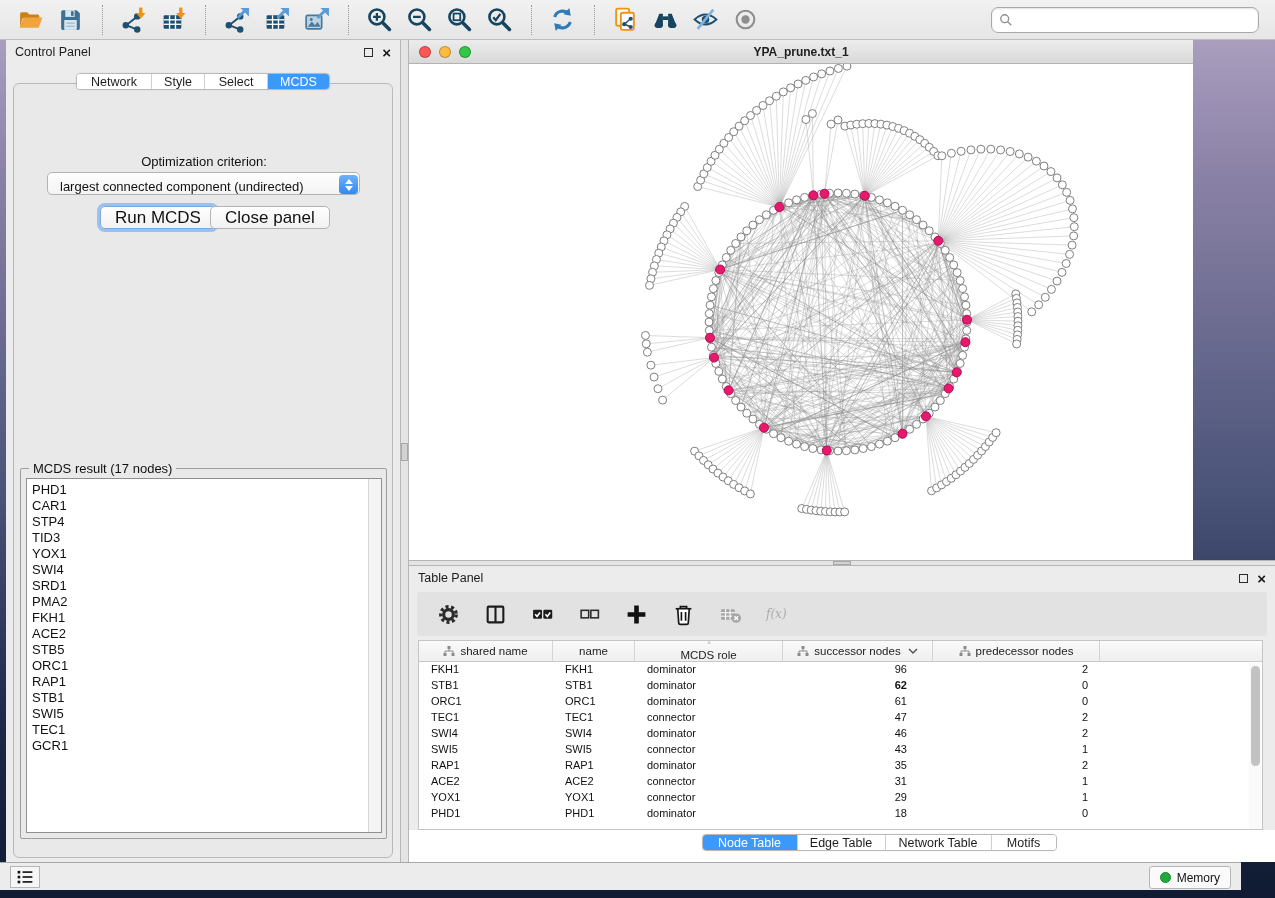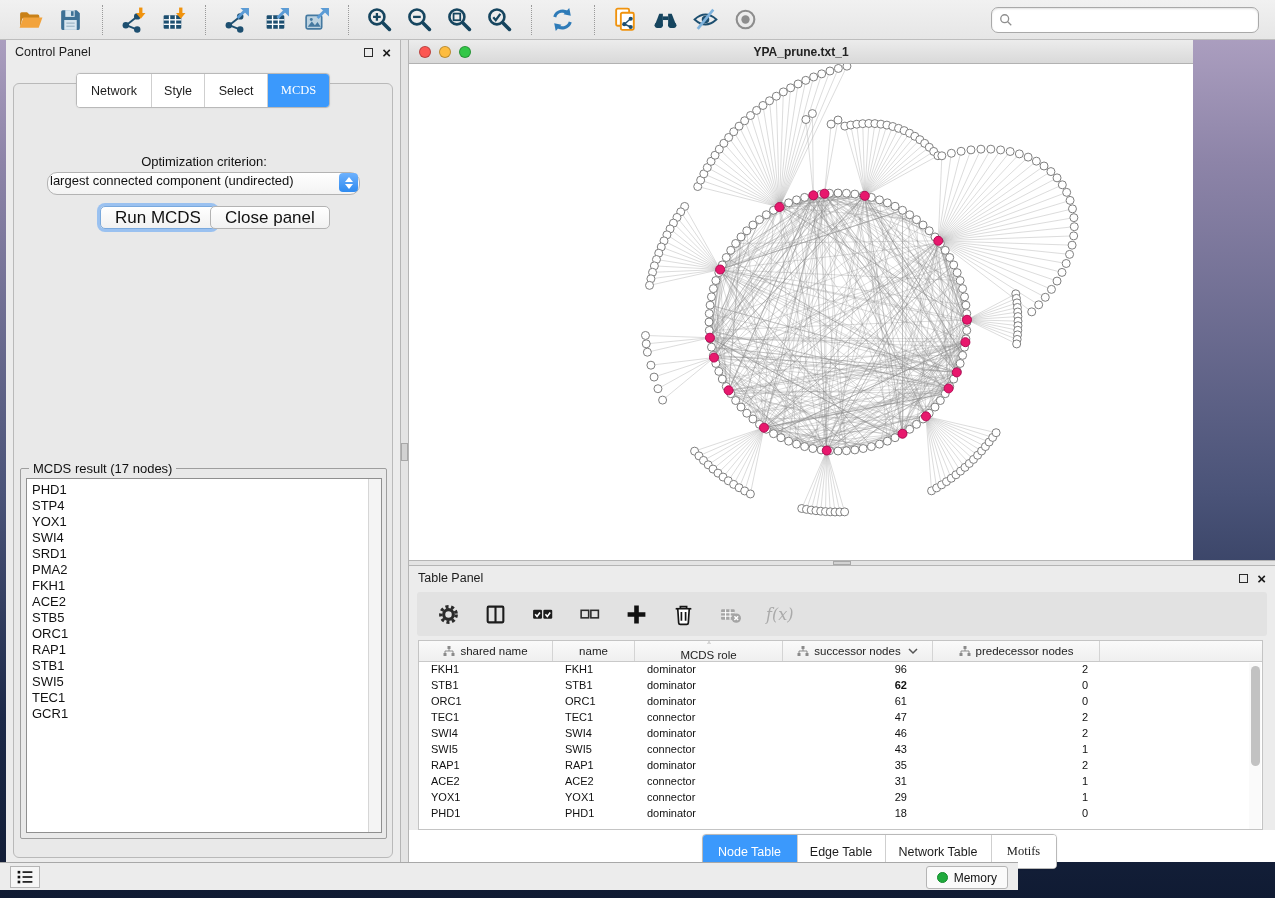--- a/index.html
+++ b/index.html
@@ -27,28 +27,28 @@
   #control-panel { left:6px; top:40px; width:394px; height:822px; background:#ececec; }
   .panel-head { height:24px; display:flex; align-items:center; padding:0 9px; }
   .panel-title { font-size:12.5px; color:#1c1c1c; flex:1; }
   .wicons { display:flex; align-items:center; gap:9px; }
   .float-ico { width:9px; height:9px; border:1.5px solid #2b2b2b; display:inline-block; }
   .close-ico { font-size:15px; font-weight:900; color:#1a1a1a; line-height:9px; }
   #cp-card { left:7px; top:43px; width:380px; height:775px; background:#e9e9e9;
     border:1px solid #b9b9b9; border-radius:6px; }
   #cp-tabs { top:33px; left:0; width:394px; display:flex; justify-content:center; z-index:3; }
   .seg { display:flex; border:1px solid #b9b9b9; border-radius:4px; overflow:hidden;
-    background:#fff; height:35px; box-shadow:0 0 2px rgba(0,0,0,.08); }
+    background:#fff; height:17px; box-shadow:0 0 2px rgba(0,0,0,.08); }
   .seg-item { font-size:12.5px; color:#1c1c1c; display:flex; align-items:center; justify-content:center;
     border-right:1px solid #cfcfcf; background:#fff; cursor:default; }
-  .seg-item:last-child { border-right:none;font-family:Liberation Serif, serif; }
+  .seg-item:last-child { border-right:none; }
   .seg-item.active { background:#3b99fc; color:#fff; }
   #opt-label { top:70px; left:0; width:380px; text-align:center; font-size:13px; color:#111; }
   #criterion-select { top:88px; left:33px; width:313px; height:23px; background:linear-gradient(#fff,#f3f3f3);
-    border:1px solid #b3b3b3; border-radius:10px; display:flex; align-items:flex-start; padding-left:2px; }
+    border:1px solid #b3b3b3; border-radius:5px; display:flex; align-items:flex-end; padding-left:12px; }
   #criterion-select .val { font-size:13px; color:#111; flex:1; }
   .stepper { width:19px; height:19px; margin-right:1px; border-radius:4px;
     background:linear-gradient(#6db1fd,#2f8bf0); display:flex; flex-direction:column;
     align-items:center; justify-content:center; gap:2px; }
   .tri-up { width:0; height:0; border-left:4px solid transparent; border-right:4px solid transparent; border-bottom:5px solid #fff; }
   .tri-dn { width:0; height:0; border-left:4px solid transparent; border-right:4px solid transparent; border-top:5px solid #fff; }
   .btn { height:23px; background:linear-gradient(#fff,#f1f1f1); border:1px solid #b3b3b3;
     border-radius:5px; font-size:17px; color:#111; padding:0 14px; cursor:default; }
   #run-mcds { top:122px; left:86px; box-shadow:0 0 0 3px rgba(90,160,245,.55); border-color:#7aa9dd; }
   #close-panel { top:122px; left:196px; }
@@ -82,39 +82,39 @@
   #net-title { position:absolute; left:0; width:100%; text-align:center;
     font-size:12px; font-weight:700; color:#222; }
   #graph { position:absolute; left:0; top:24px; width:866px; height:496px; }
 
   
   #table-panel { left:409px; top:566px; width:866px; height:296px; background:#ececec; }
   #tp-toolbar { position:absolute; left:8px; top:26px; width:850px; height:44px;
     background:#e2e2e2; border-radius:3px; display:flex; align-items:center; gap:24px; padding-left:20px; }
   .tp-btn { border:none; background:transparent; height:30px; display:flex; align-items:center; cursor:default; }
   .tp-btn svg { width:23px; height:23px; }
-  .fx-label { font-family:"DejaVu Serif", serif; font-style:italic; font-size:16px; color:#aaa; }
+  .fx-label { font-family:"DejaVu Serif", serif; font-style:italic; font-size:12px; color:#aaa; }
   #tbl { position:absolute; left:9px; top:74px; width:845px; height:190px; background:#fff;
     border:1px solid #c4c4c4; }
   #tbl-header { display:flex; height:21px; background:linear-gradient(#fafafa,#efefef);
     border-bottom:1px solid #c9c9c9; }
   .hcell { display:flex; align-items:center; justify-content:center; gap:5px;
     border-right:1px solid #d4d4d4; font-size:11.5px; color:#222; }
   .hcell svg.org { width:12px; height:12px; }
   .hcell svg.sort { width:10px; height:8px; margin-left:2px; }
   .trow { display:flex; height:16px; }
   .tcell { font-size:11px; color:#111; padding:1px 0 0 12px; white-space:nowrap; overflow:hidden; }
   .tcell.num { text-align:right; padding-left:0; }
   #tbl-scroll { position:absolute; right:1px; top:22px; width:12px; height:166px; background:#fafafa; }
   #tbl-thumb { position:absolute; left:1.5px; top:3px; width:9px; height:100px; background:#c2c2c2; border-radius:5px; }
   #tp-white { position:absolute; left:0; top:264px; width:866px; height:32px; background:#fff; }
   #tp-tabs { position:absolute; left:0; top:268px; width:866px; display:flex; justify-content:center;margin-left:37px; }
 
   
-  #status-bar { left:0; top:862px; width:1018px; height:28px; background:#ececec;
+  #status-bar { left:0; top:862px; width:1241px; height:28px; background:#ececec;
     border-top:1px solid #a8a8a8;padding-left:29px; }
   #list-btn { position:absolute; left:10px; top:3px; width:30px; height:22px;
     background:#f6f6f6; border:1px solid #b5b5b5; }
   #list-btn svg { width:20px; height:18px; margin-top:1px; }
   #memory-btn { position:absolute; right:10px; top:3px; height:23px;
     background:#fafafa; border:1px solid #b5b5b5; border-radius:3px;
     display:flex; align-items:center; gap:6px; padding:0 10px; font-size:12px; color:#111; }
   #memory-dot { width:11px; height:11px; border-radius:50%; background:#1faa3c; border:1px solid #128a2c; }
 </style>
 </head>
@@ -328,21 +328,23 @@
           <span class="tri-dn"></span>
       </span>
     </div>
     <button id="run-mcds" class="btn abs">Run MCDS</button>
     <button id="close-panel" class="btn abs">Close panel</button>
     <div id="mcds-group" class="abs">
       <span id="mcds-legend">MCDS result (17 nodes)</span>
       <div id="mcds-list">
         <div id="mcds-items">
             <div class="mcds-item">PHD1</div>
+            <div class="mcds-item">CAR1</div>
             <div class="mcds-item">STP4</div>
+            <div class="mcds-item">TID3</div>
             <div class="mcds-item">YOX1</div>
             <div class="mcds-item">SWI4</div>
             <div class="mcds-item">SRD1</div>
             <div class="mcds-item">PMA2</div>
             <div class="mcds-item">FKH1</div>
             <div class="mcds-item">ACE2</div>
             <div class="mcds-item">STB5</div>
             <div class="mcds-item">ORC1</div>
             <div class="mcds-item">RAP1</div>
             <div class="mcds-item">STB1</div>

